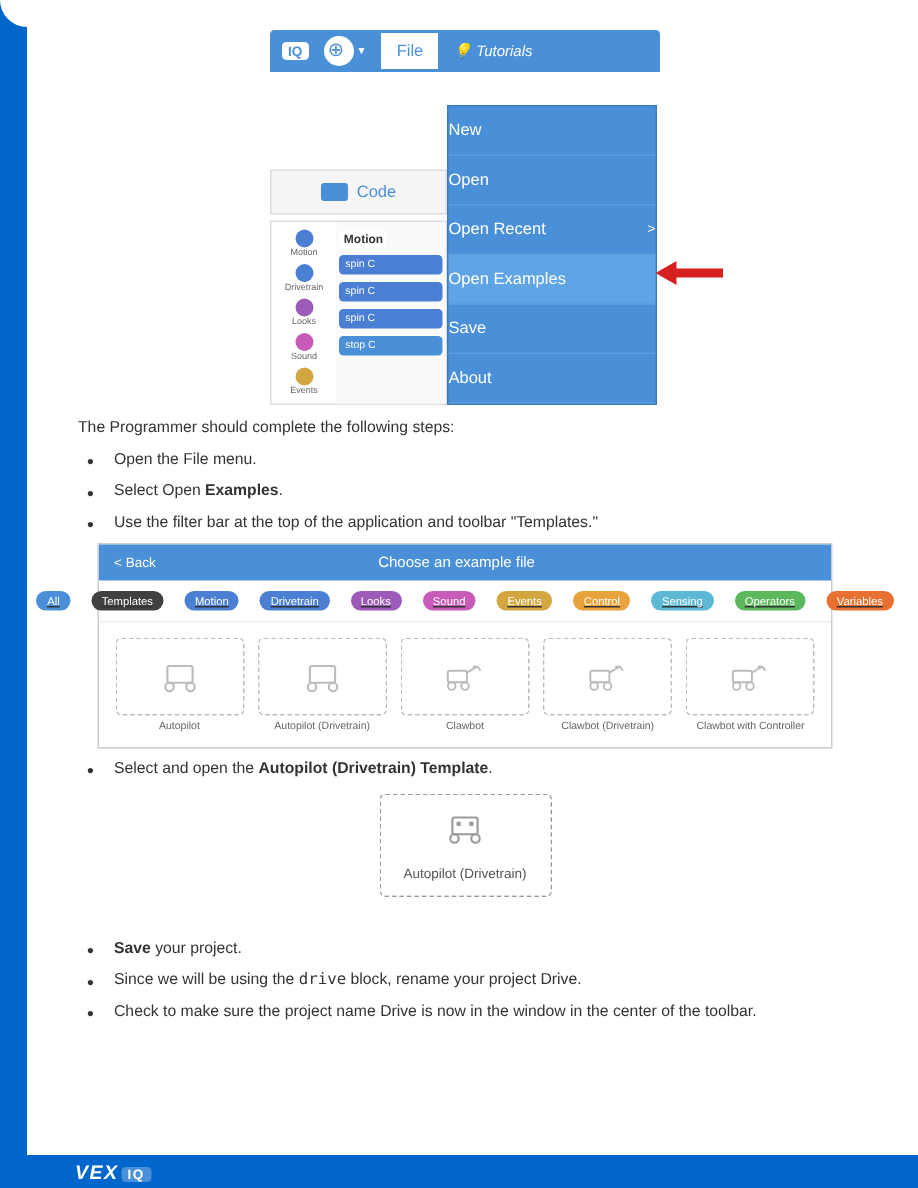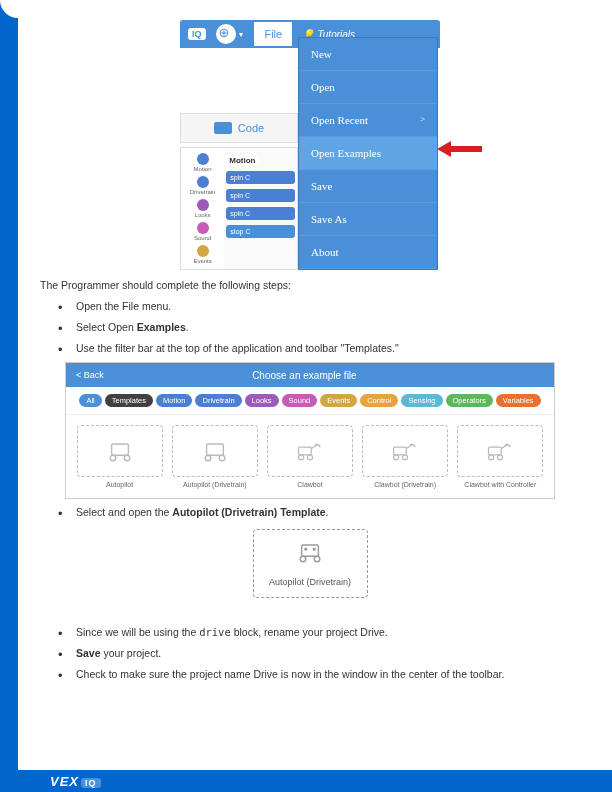--- a/index.html
+++ b/index.html
@@ -26,34 +26,34 @@
 .ss1-codetab::before{content:'';width:18px;height:12px;background:#4a90d9;margin-right:6px;border-radius:2px;}
 .ss1-palette{display:flex;background:#fff;border:1px solid #ddd;}
 .ss1-cats{width:44px;padding:3px 0;}
 .ss1-cat{text-align:center;padding:2px 0;font-size:6px;color:#666;}
 .ss1-dot{width:12px;height:12px;border-radius:50%;margin:0 auto 1px;}
 .ss1-blocks{width:74px;padding:6px 2px;background:#fafafa;}
 .ss1-motion{font-size:8px;color:#333;font-weight:bold;padding:1px 3px;background:#fff;border-radius:2px;margin-bottom:5px;display:inline-block;}
 .ss1-blk{background:#4a7fd4;color:#fff;font-size:7px;padding:3px 4px;border-radius:3px;margin-bottom:5px;}
 .ss1-blk2{background:#4a90d9;color:#fff;font-size:7px;padding:3px 4px;border-radius:3px;margin-bottom:5px;}
 .ss1-menu{width:140px;background:#4a90d9;border:1px solid #3a7bc0;}
-.ss1-item{color:#fff;padding:10px 12px;font-size:11px;border-bottom:1px solid #5a9de0;font-family:Liberation Serif, serif;}
+.ss1-item{color:#fff;padding:10px 0;font-size:11px;border-bottom:1px solid #5a9de0;}
 .ss1-item.hl{background:#5fa5e5;position:relative;}
 .red-arrow{position:absolute;right:-45px;top:4px;width:45px;height:16px;}
 .red-arrow::before{content:'';position:absolute;right:0;top:5px;width:32px;height:6px;background:#d62020;}
 .red-arrow::after{content:'';position:absolute;left:0;top:0;border-right:14px solid #d62020;border-top:8px solid transparent;border-bottom:8px solid transparent;}
-.instr{margin:6px 0;font-size:10.5px;line-height:1.4;}
+.instr{margin:6px 12px;font-size:10.5px;line-height:1.4;}
 ul{list-style:none;margin:4px 0;}
 li{position:relative;padding-left:18px;margin:6px 0 6px 18px;font-size:10.5px;line-height:1.45;}
 li::before{content:'•';position:absolute;left:0;font-size:13px;}
 .screenshot2{width:490px;height:137px;margin:6px auto;border:1px solid #ccc;background:#fff;}
 .ss2-hdr{height:24px;background:#4a90d9;display:flex;align-items:center;color:#fff;font-size:10px;}
 .ss2-back{padding:0 10px;font-size:9px;}
 .ss2-title{flex:1;text-align:center;padding-right:59px;}
-.ss2-filters{height:28px;display:flex;align-items:center;justify-content:center;gap:3px;padding:5px;border-bottom:1px solid #eee;}
+.ss2-filters{height:28px;display:flex;align-items:center;justify-content:center;gap:14px;padding:5px;border-bottom:1px solid #eee;text-decoration:underline;}
 .pill{border-radius:10px;padding:2px 7px;font-size:7.5px;color:#fff;}
 .ss2-grid{display:flex;justify-content:space-around;padding:10px 6px;}
 .ss2-card{width:86px;text-align:center;}
 .ss2-thumb{height:52px;border:1px dashed #bbb;border-radius:4px;margin-bottom:4px;display:flex;align-items:center;justify-content:center;font-size:20px;color:#aaa;}
 .ss2-cname{font-size:7px;color:#666;}
 .screenshot3{width:115px;height:88px;margin:8px auto;display:block;}
 .ss3-card{border:1px dashed #999;border-radius:4px;padding:10px;text-align:center;}
 .ss3-thumb{font-size:26px;color:#888;margin-bottom:6px;}
 .ss3-name{font-size:9px;color:#555;}
 .robot-svg{width:28px;height:24px;}
@@ -95,21 +95,20 @@
               </div>
         </div>
       </div>
     </div>
     <div class="ss1-menu" id="ss1menu">
           <div class="ss1-item">New</div>
           <div class="ss1-item">Open</div>
           <div class="ss1-item">Open Recent<span style="float: right; font-size: 9px;">&gt;</span></div>
           <div class="ss1-item hl">Open Examples<div class="red-arrow"></div></div>
           <div class="ss1-item">Save</div>
-          <div class="ss1-item">Save As</div>
           <div class="ss1-item">About</div>
         </div>
   </div>
 </div>
 
 <p class="instr">The Programmer should complete the following steps:</p>
 <ul>
   <li>Open the File menu.</li>
   <li><span>Select Open </span><b>Examples</b><span>.</span></li>
   <li>Use the filter bar at the top of the application and toolbar "Templates."</li>
@@ -203,22 +202,22 @@
             <rect x="24" y="10" width="4" height="4" fill="#999"></rect>
             <circle cx="10" cy="26" r="4" fill="none" stroke="#999" stroke-width="2"></circle>
             <circle cx="30" cy="26" r="4" fill="none" stroke="#999" stroke-width="2"></circle>
           </svg>
     </div>
     <div class="ss3-name">Autopilot (Drivetrain)</div>
   </div>
 </div>
 
 <ul>
+  <li><b>Save</b><span> your project.</span></li>
   <li><span>Since we will be using the </span><span style="font-family:monospace">drive</span><span> block, rename your project Drive.</span></li>
-  <li><b>Save</b><span> your project.</span></li>
   <li>Check to make sure the project name Drive is now in the window in the center of the toolbar.</li>
 </ul>
 
 </div>
 
 <div class="footer-bar"></div>
 <div class="vex-logo">
   <span>VEX</span><span class="iq-badge">IQ</span>
 </div>
 

